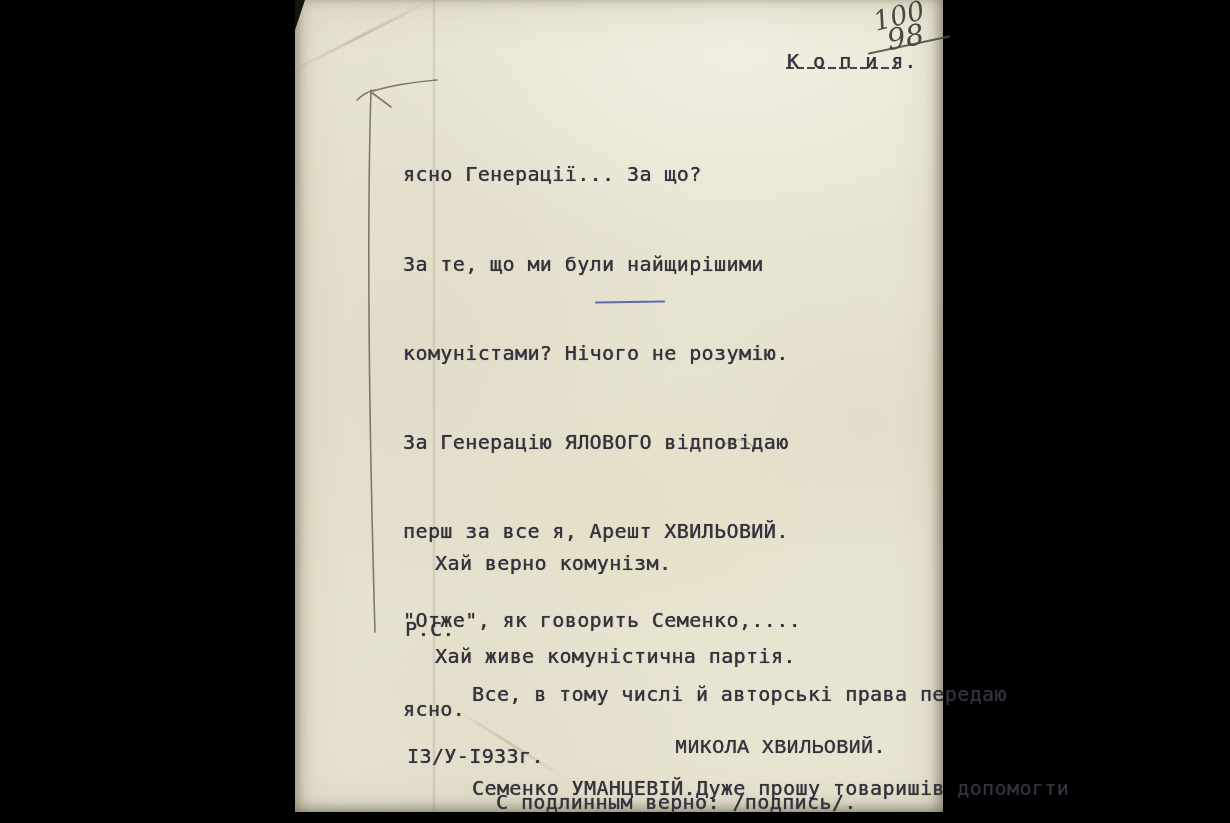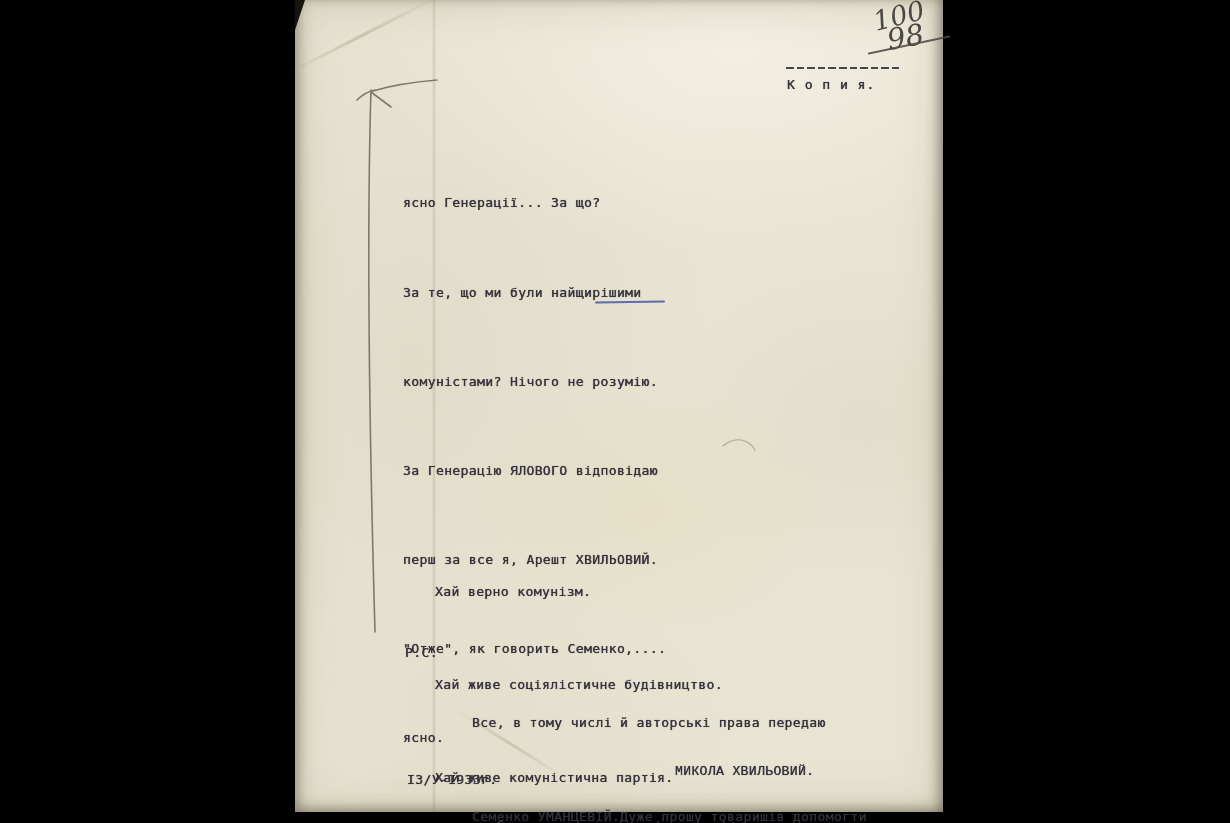--- a/index.html
+++ b/index.html
@@ -22,25 +22,24 @@
       radial-gradient(ellipse 340px 240px at 30% 92%, rgba(216,210,188,0.30), transparent 72%);
     box-shadow:
       inset 0 0 46px rgba(140,128,100,0.28),
       inset -9px 0 14px -6px rgba(75,68,50,0.6),
       inset 9px 0 14px -6px rgba(75,68,50,0.45),
       inset 0 -9px 14px -6px rgba(75,68,50,0.42);
   }
   .type{
     position:absolute;
     color:#36323b;
-    font-size:13px;
+    font-size:20px;
     letter-spacing:0.4px;
     white-space:pre;
     text-shadow:0 0 0.8px rgba(45,40,55,0.85), 0.4px 0.4px 0 rgba(45,40,55,0.3);
-    margin-top:28px;
   }
   .body-block{line-height:29.7px;}
   .slogan-block{line-height:31px;}
   .ps-block{line-height:31.2px;}
   .copy-label{letter-spacing:1px;}
   .copy-underline{
     position:absolute;height:2px;
     background:repeating-linear-gradient(90deg,#36323b 0 7.5px, rgba(54,50,59,0) 7.5px 10.6px);
     opacity:0.9;
   }
@@ -122,21 +121,20 @@
       
       
       
       
     </div>
 
     <div class="blue-underline"></div>
 
     <div class="type slogan-block" style="left:140px;top:486px;">
       <div>Хай верно комунізм.</div>
-      <div>Хай живе соціялістичне будівництво.</div>
       <div>Хай живе комуністична партія.</div>
     </div>
 
     <div class="type" style="left:110px;top:617px;">Р.С.</div>
     <div class="type ps-block" style="left:177px;top:617px;">
       <div>Все, в тому числі й авторські права передаю</div>
       <div>Семенко УМАНЦЕВІЙ.Дуже прошу товаришів допомогти</div>
       
     </div>
 

